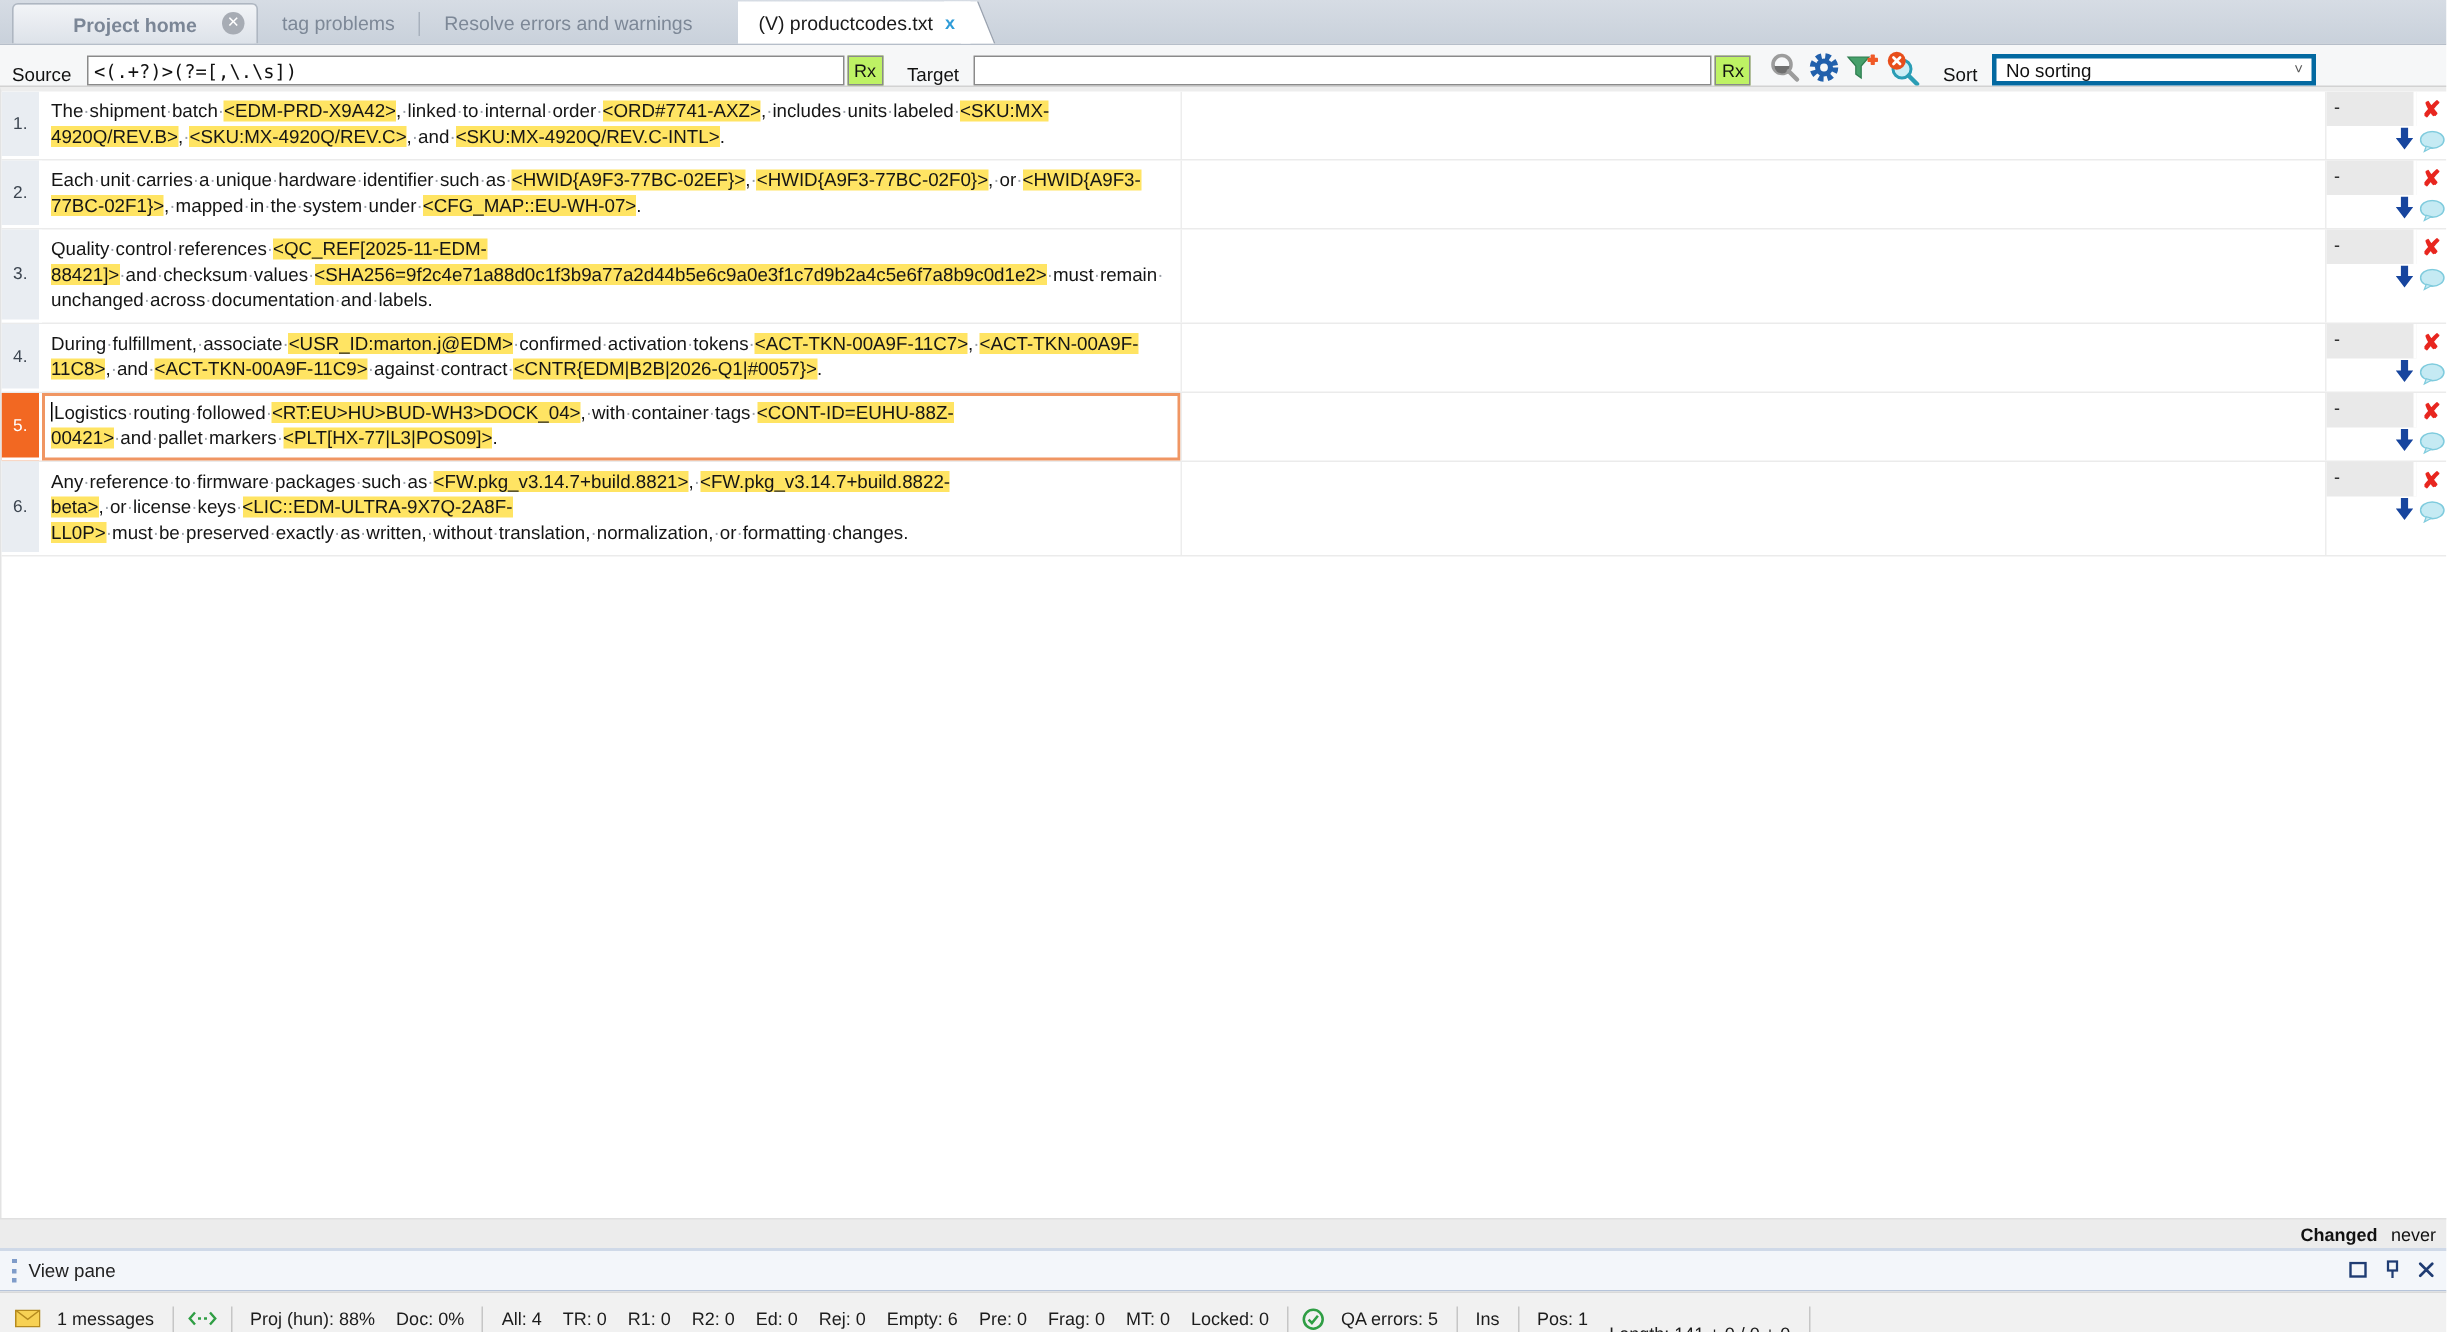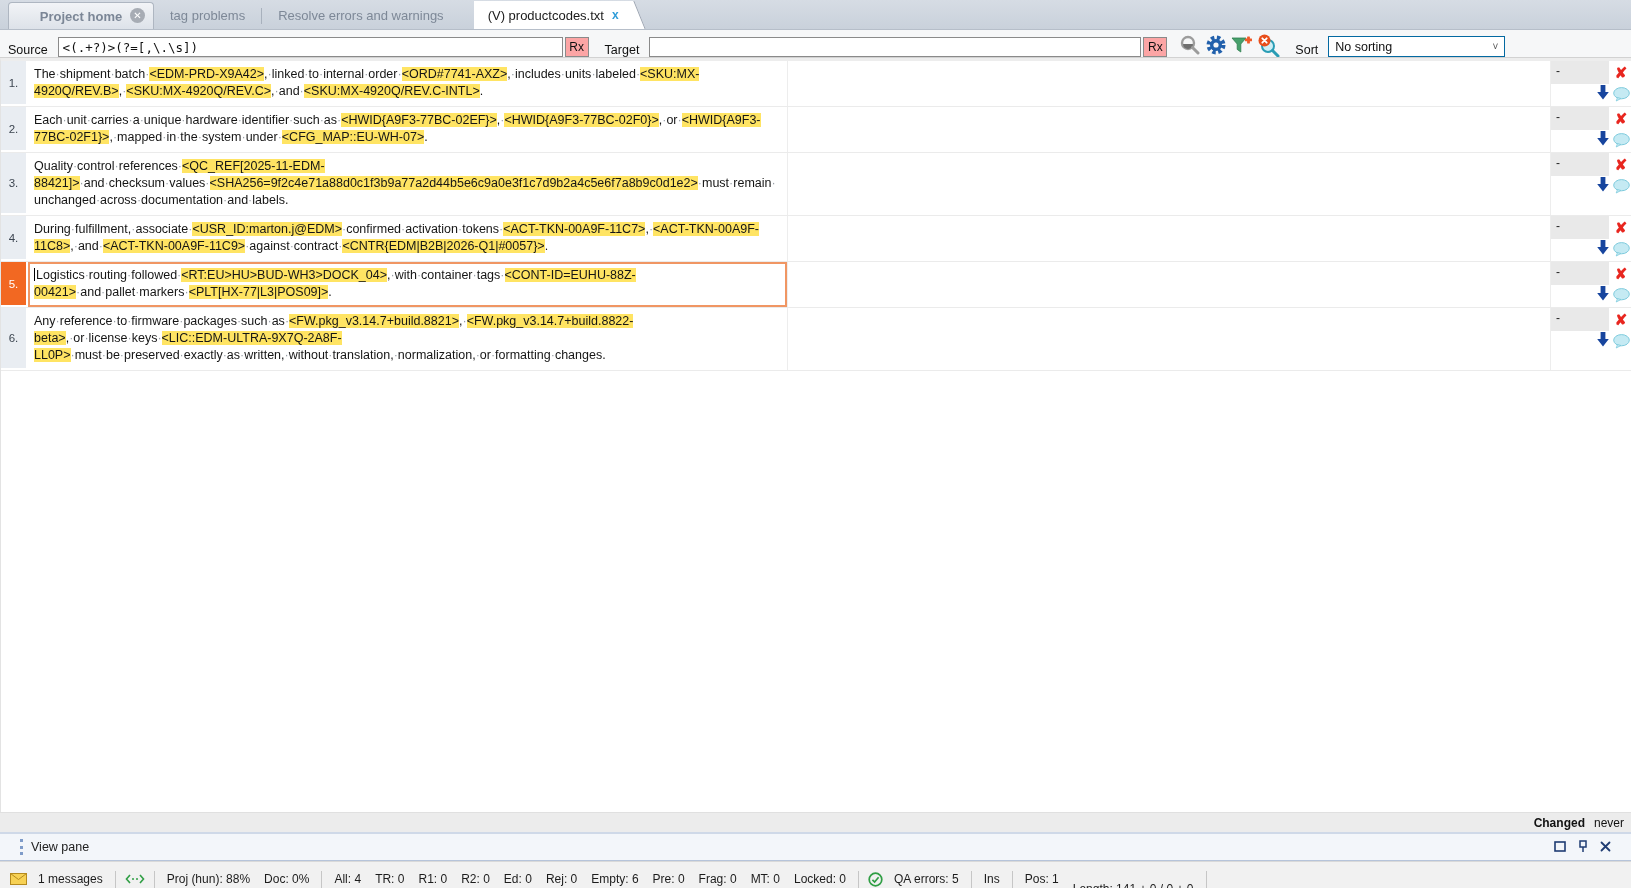--- a/index.html
+++ b/index.html
@@ -3,21 +3,21 @@
 <meta charset="utf-8">
 <style>
   * { margin:0; padding:0; box-sizing:border-box; }
   html,body { width:1631px; height:888px; overflow:hidden;
     font-family:"Liberation Sans", sans-serif; background:#fff; }
   .app { width:1631px; height:888px; display:flex; flex-direction:column; }
 
   
   .tabbar { height:30px; background:linear-gradient(#d6dce4,#c9d1db);
     border-bottom:1px solid #b6bec9; display:flex; align-items:flex-end; flex:0 0 auto; }
-  .tab-home { width:146px; height:27px; margin-left:8px; border:1px solid #aeb6c1; border-bottom:none;
+  .tab-home { width:164px; height:27px; margin-left:8px; border:1px solid #aeb6c1; border-bottom:none;
     border-radius:4px 4px 0 0; background:linear-gradient(#f2f4f7,#dde2e9);
     display:flex; align-items:center; justify-content:center; gap:10px; position:relative; }
   .tab-home .lab { font-weight:bold; font-size:13px; color:#7b8696; }
   .home-close { width:15px; height:15px; border-radius:50%; background:#a7acb4; color:#fff;
     font-size:10px; line-height:15px; text-align:center; position:absolute; right:8px; top:5px; }
   .tab-plain { height:27px; padding:0 16px; display:flex; align-items:center;
     font-size:13px; color:#7d8897; }
   .tab-sep { width:1px; height:16px; background:#a8b1bd; margin-bottom:5px; }
   .tab-doc { height:28px; background:#fff; padding:0 10px 0 14px; margin-left:14px;
     display:flex; align-items:center; gap:8px; font-size:13px; color:#1a1a1a; position:relative; }
@@ -26,24 +26,24 @@
   .doc-close { color:#2f9cd8; font-weight:bold; font-size:12px; position:relative; z-index:2; }
 
   
   .toolbar { height:28px; background:#f6f7f8; border-bottom:1px solid #d2d2d2;
     display:flex; align-items:flex-end; flex:0 0 auto; padding-left:8px; }
   .tlabel { font-size:12.5px; color:#111; margin-right:10px; }
   .filter-input { height:20px; border:1px solid #8a8a8a; background:#fff;
     font-family:"DejaVu Sans Mono", monospace; font-size:12.5px; color:#111; padding:1px 4px; }
   .src-in { width:505px; }
   .tgt-in { width:492px; }
-  .rxbtn { width:24px; height:20px; border:1px solid #8a8a8a; background:#fca5a5; font-size:12px;
+  .rxbtn { width:24px; height:20px; border:1px solid #8a8a8a; background:#bef264; font-size:12px;
     color:#111; display:flex; align-items:center; justify-content:center; margin-left:2px; }
   .tbicon { width:26px; height:24px; display:flex; align-items:center; justify-content:center; }
-  .sortsel { width:177px; height:21px; border:1px solid #0369a1; background:#fff; display:flex;
+  .sortsel { width:216px; height:21px; border:3px solid #0369a1; background:#fff; display:flex;
     align-items:center; justify-content:space-between; padding:0 6px; font-size:12.5px; color:#111; }
   .chev { color:#555; font-size:10px; }
 
   
   .grid { flex:0 0 754px; background:#fff; border-top:3px solid #ededed; overflow:hidden;
     border-left:1px solid #e3e3e3; }
   .row { display:grid; grid-template-columns:27px 760px 1fr 60px 20px; border-bottom:1px solid #ebebeb; }
   .num { background:#e9edf2; border-right:2px solid #fff; border-bottom:2px solid #fff;
     font-size:11.5px; color:#3c4550; display:flex; align-items:center; justify-content:center; }
   .num.on { background:#f26822; color:#fff; }
@@ -64,21 +64,21 @@
     color:#e8261f; font-weight:bold; font-size:15px; }
   .flb { height:21px; display:flex; align-items:center; justify-content:center; }
   .rowpad { min-height:43px; }
 
   
   .changed { flex:0 0 20px; background:#ececec; display:flex; align-items:center;
     justify-content:flex-end; padding-right:7px; font-size:12px; color:#111; gap:9px;
     border-top:1px solid #e0e0e0; }
   .changed b { font-weight:bold; }
   .viewpane { flex:0 0 29px; background:#f3f6fa; border-top:2px solid #cfd9e8;
-    border-bottom:1px solid #b6c4da; display:flex; align-items:center; padding:0 20px; }
+    border-bottom:1px solid #b6c4da; display:flex; align-items:center; padding:0 8px; }
   .vp-handle { width:3px; height:16px; border-left:3px dotted #7f9cc9; margin-right:8px; }
   .vp-title { font-size:12.5px; color:#222; flex:1; }
   .vp-icons { display:flex; gap:12px; align-items:center; }
   .vpi { color:#1f3c73; font-size:13px; line-height:13px; }
 
   
   .statusbar { flex:1; background:#f1f1f1; border-top:1px solid #d9d9d9; display:flex;
     align-items:center; font-size:12px; color:#1c1c1c; padding:0 6px; }
   .sb-item { margin:0 7px; white-space:nowrap; }
   .sb-sep { width:1px; height:17px; background:#c6c6c6; margin:0 5px; }

